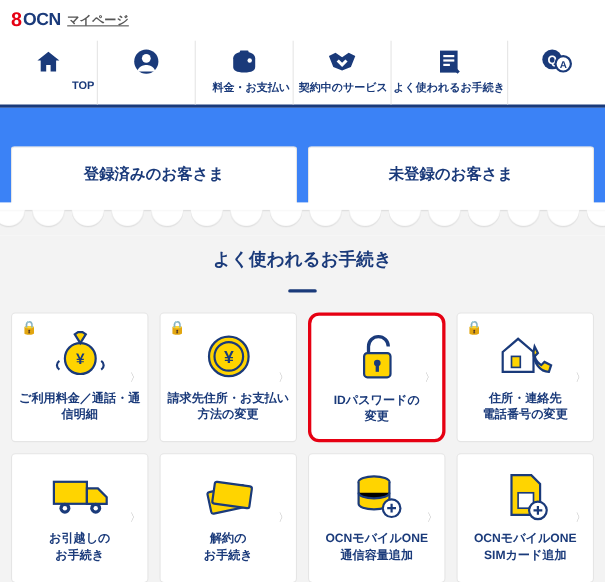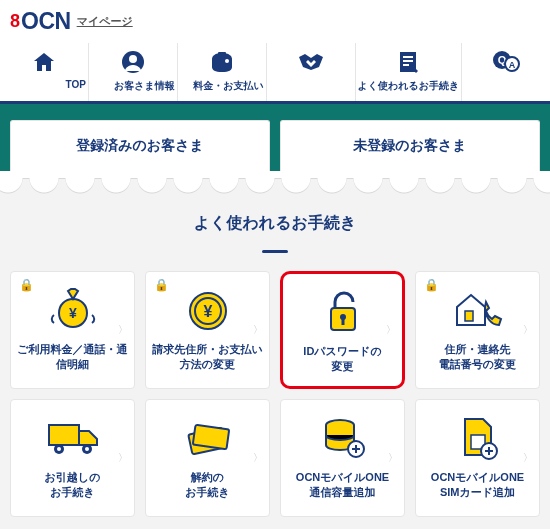--- a/index.html
+++ b/index.html
@@ -1,28 +1,28 @@
 <!DOCTYPE html>
 <html><head>
 <meta charset="utf-8">
 <style>
   * { box-sizing: border-box; margin: 0; padding: 0; }
   body { font-family: "Hiragino Kaku Gothic Pro", Meiryo, sans-serif; background: #fff; width: 550px; color: #333; font-size: 12px; }
   .header { display: flex; align-items: center; padding: 8px 10px; }
   .logo { display: flex; align-items: center; font-weight: bold; }
   .logo-mark { color: #e60012; font-size: 18px; font-weight: 900; letter-spacing: -1px; }
-  .logo-brand { color: #1a3a7a; font-size: 23px; font-weight: 900; margin-left: 2px; letter-spacing: -0.5px;}
+  .logo-brand { color: #1a3a7a; font-size: 16px; font-weight: 900; margin-left: 2px; letter-spacing: -0.5px;}
   .logo-sub { color: #555; font-size: 11px; margin-left: 6px; text-decoration: underline; }
   .nav { display: flex; border-bottom: 3px solid #1a3a7a; }
   .nav-item { flex: 1; text-align: center; padding: 6px 2px 8px; border-left: 1px solid #e5e5e5; cursor: pointer; }
   .nav-item:first-child { border-left: none; }
   .nav-icon { height: 26px; display: flex; align-items: center; justify-content: center; margin-bottom: 4px; }
   .nav-icon svg { fill: #1a3a7a; }
   .nav-label { font-size: 10px; color: #1a3a7a; font-weight: 600; white-space: nowrap; text-align: right; }
-  .tabs-wrap { background: #0f766e; padding: 16px 10px 0; position: relative; }
+  .tabs-wrap { background: #3b82f6; padding: 35px 10px 0; position: relative; }
   .tabs { display: flex; gap: 10px; }
   .tab { flex: 1; text-align: center; padding: 16px 0 36px; border: 1px solid #e5e5e5; border-bottom: none; border-radius: 3px 3px 0 0; font-size: 14px; font-weight: 700; color: #1a3a7a; cursor: pointer; background:#fff;}
   .wave-area { height: 30px; background: #fff; position: relative; margin-top: -20px; overflow:hidden;}
   .wave-area::before { content:""; position:absolute; left:-10px; right:-10px; top:8px; height:40px;
      background: radial-gradient(circle at 18px 0, transparent 14px, #f3f3f3 15px) repeat-x;
      background-size: 36px 30px; filter: drop-shadow(0 -1px 0 #d8d8d8);}
   .section { background: #f3f3f3; padding: 12px 10px 20px; }
   .section-title { text-align: center; font-size: 16px; font-weight: 800; color: #1a3a7a; margin-bottom: 16px; }
   .title-underline { width: 26px; height: 3px; background: #1a3a7a; margin: 0 auto 18px; border-radius: 2px;}
   .cards { display: grid; grid-template-columns: repeat(4, 1fr); gap: 10px; }
@@ -54,39 +54,39 @@
       <div class="nav-label">TOP</div>
     </div>
     <div class="nav-item">
       <div class="nav-icon">
         <svg width="24" height="24" viewBox="0 0 24 24">
           <circle cx="12" cy="12" r="11" fill="#1a3a7a"></circle>
           <circle cx="12" cy="9" r="4" fill="#fff"></circle>
           <path fill="#fff" d="M4 20c1.5-4 6-5 8-5s6.5 1 8 5v1H4z"></path>
         </svg>
       </div>
-      <div class="nav-label">お客さま情報</div>
     </div>
     <div class="nav-item">
       <div class="nav-icon">
         <svg width="26" height="22" viewBox="0 0 26 22">
           <path fill="#1a3a7a" d="M3 8c0-3 3-6 10-6s10 3 10 6v8c0 3-3 5-10 5S3 19 3 16z"></path>
           <circle cx="18" cy="10" r="2" fill="#fff"></circle>
           <rect x="9" y="1" width="8" height="3" rx="1" fill="#1a3a7a"></rect>
         </svg>
       </div>
       <div class="nav-label">料金・お支払い</div>
     </div>
     <div class="nav-item">
       <div class="nav-icon">
         <svg width="28" height="22" viewBox="0 0 28 22">
           <path fill="#1a3a7a" d="M2 6l6-3 6 4 6-4 6 3-4 10-8 3-8-3z"></path>
           <path fill="#fff" d="M11 9l3 3 3-3 2 2-5 5-5-5z"></path>
         </svg>
       </div>
+      <div class="nav-label">契約中のサービス</div>
     </div>
     <div class="nav-item">
       <div class="nav-icon">
         <svg width="22" height="24" viewBox="0 0 22 24">
           <rect x="3" y="2" width="16" height="20" fill="#1a3a7a"></rect>
           <rect x="6" y="6" width="10" height="2" fill="#fff"></rect>
           <rect x="6" y="10" width="10" height="2" fill="#fff"></rect>
           <rect x="6" y="14" width="6" height="2" fill="#fff"></rect>
           <path fill="#1a3a7a" d="M16 16l5 5-2 2-5-5z"></path>
         </svg>

